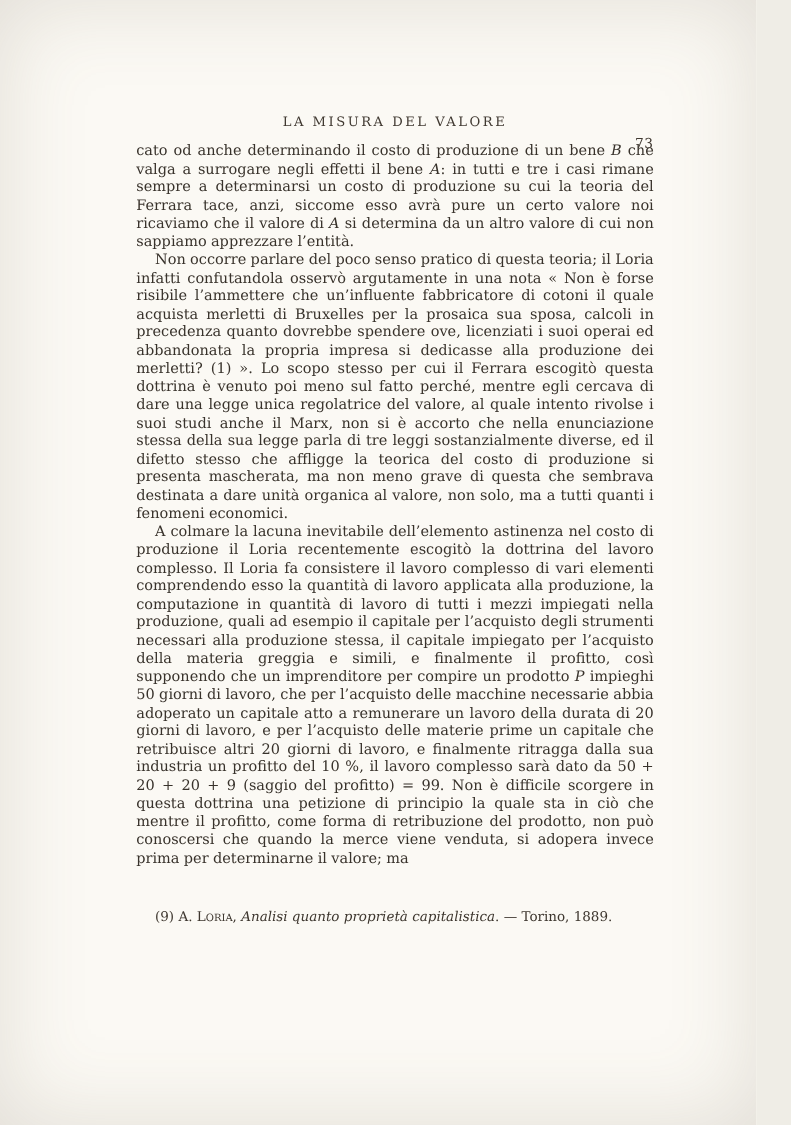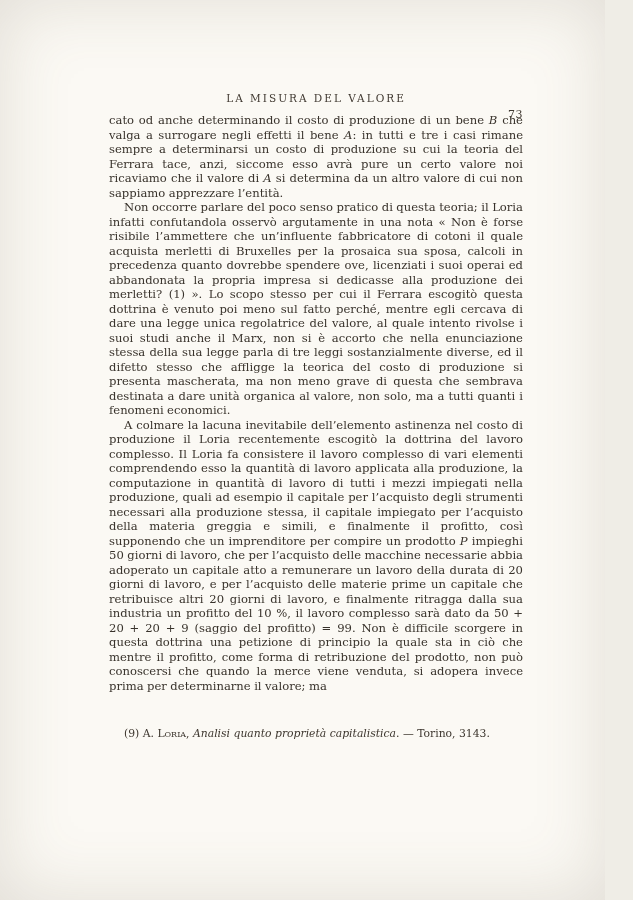--- a/index.html
+++ b/index.html
@@ -64,15 +64,15 @@
   <div class="content">
     <div class="header">
       <span class="running-title">LA MISURA DEL VALORE</span>
       <span class="page-number">73</span>
     </div>
     <div class="body">
         <p class="para"><span>cato od anche determinando il costo di produzione di un bene </span><span class="it">B</span><span> che valga a surrogare negli effetti il bene </span><span class="it">A</span><span>: in tutti e tre i casi rimane sempre a determinarsi un costo di produzione su cui la teoria del Ferrara tace, anzi, siccome esso avrà pure un certo valore noi ricaviamo che il valore di </span><span class="it">A</span><span> si determina da un altro valore di cui non sappiamo apprezzare l’entità.</span></p>
         <p class="para indent"><span>Non occorre parlare del poco senso pratico di questa teoria; il Loria infatti confutandola osservò argutamente in una nota « Non è forse risibile l’ammettere che un’influente fabbricatore di cotoni il quale acquista merletti di Bruxelles per la prosaica sua sposa, calcoli in precedenza quanto dovrebbe spendere ove, licenziati i suoi operai ed abbandonata la propria impresa si dedicasse alla produzione dei merletti? (1) ». Lo scopo stesso per cui il Ferrara escogitò questa dottrina è venuto poi meno sul fatto perché, mentre egli cercava di dare una legge unica regolatrice del valore, al quale intento rivolse i suoi studi anche il Marx, non si è accorto che nella enunciazione stessa della sua legge parla di tre leggi sostanzialmente diverse, ed il difetto stesso che affligge la teorica del costo di produzione si presenta mascherata, ma non meno grave di questa che sembrava destinata a dare unità organica al valore, non solo, ma a tutti quanti i fenomeni economici.</span></p>
         <p class="para indent"><span>A colmare la lacuna inevitabile dell’elemento astinenza nel costo di produzione il Loria recentemente escogitò la dottrina del lavoro complesso. Il Loria fa consistere il lavoro complesso di vari elementi comprendendo esso la quantità di lavoro applicata alla produzione, la computazione in quantità di lavoro di tutti i mezzi impiegati nella produzione, quali ad esempio il capitale per l’acquisto degli strumenti necessari alla produzione stessa, il capitale impiegato per l’acquisto della materia greggia e simili, e finalmente il profitto, così supponendo che un imprenditore per compire un prodotto </span><span class="it">P</span><span> impieghi 50 giorni di lavoro, che per l’acquisto delle macchine necessarie abbia adoperato un capitale atto a remunerare un lavoro della durata di 20 giorni di lavoro, e per l’acquisto delle materie prime un capitale che retribuisce altri 20 giorni di lavoro, e finalmente ritragga dalla sua industria un profitto del 10 %, il lavoro complesso sarà dato da 50 + 20 + 20 + 9 (saggio del profitto) = 99. Non è difficile scorgere in questa dottrina una petizione di principio la quale sta in ciò che mentre il profitto, come forma di retribuzione del prodotto, non può conoscersi che quando la merce viene venduta, si adopera invece prima per determinarne il valore; ma</span></p>
       </div>
-    <p class="footnote"><span>(9) A. </span><span class="sc">Loria</span><span>, </span><span class="it">Analisi quanto proprietà capitalistica</span><span>. — Torino, 3143.</span></p>
+    <p class="footnote"><span>(9) A. </span><span class="sc">Loria</span><span>, </span><span class="it">Analisi quanto proprietà capitalistica</span><span>. — Torino, 1889.</span></p>
   </div>
 </div>
 
 </body></html>

